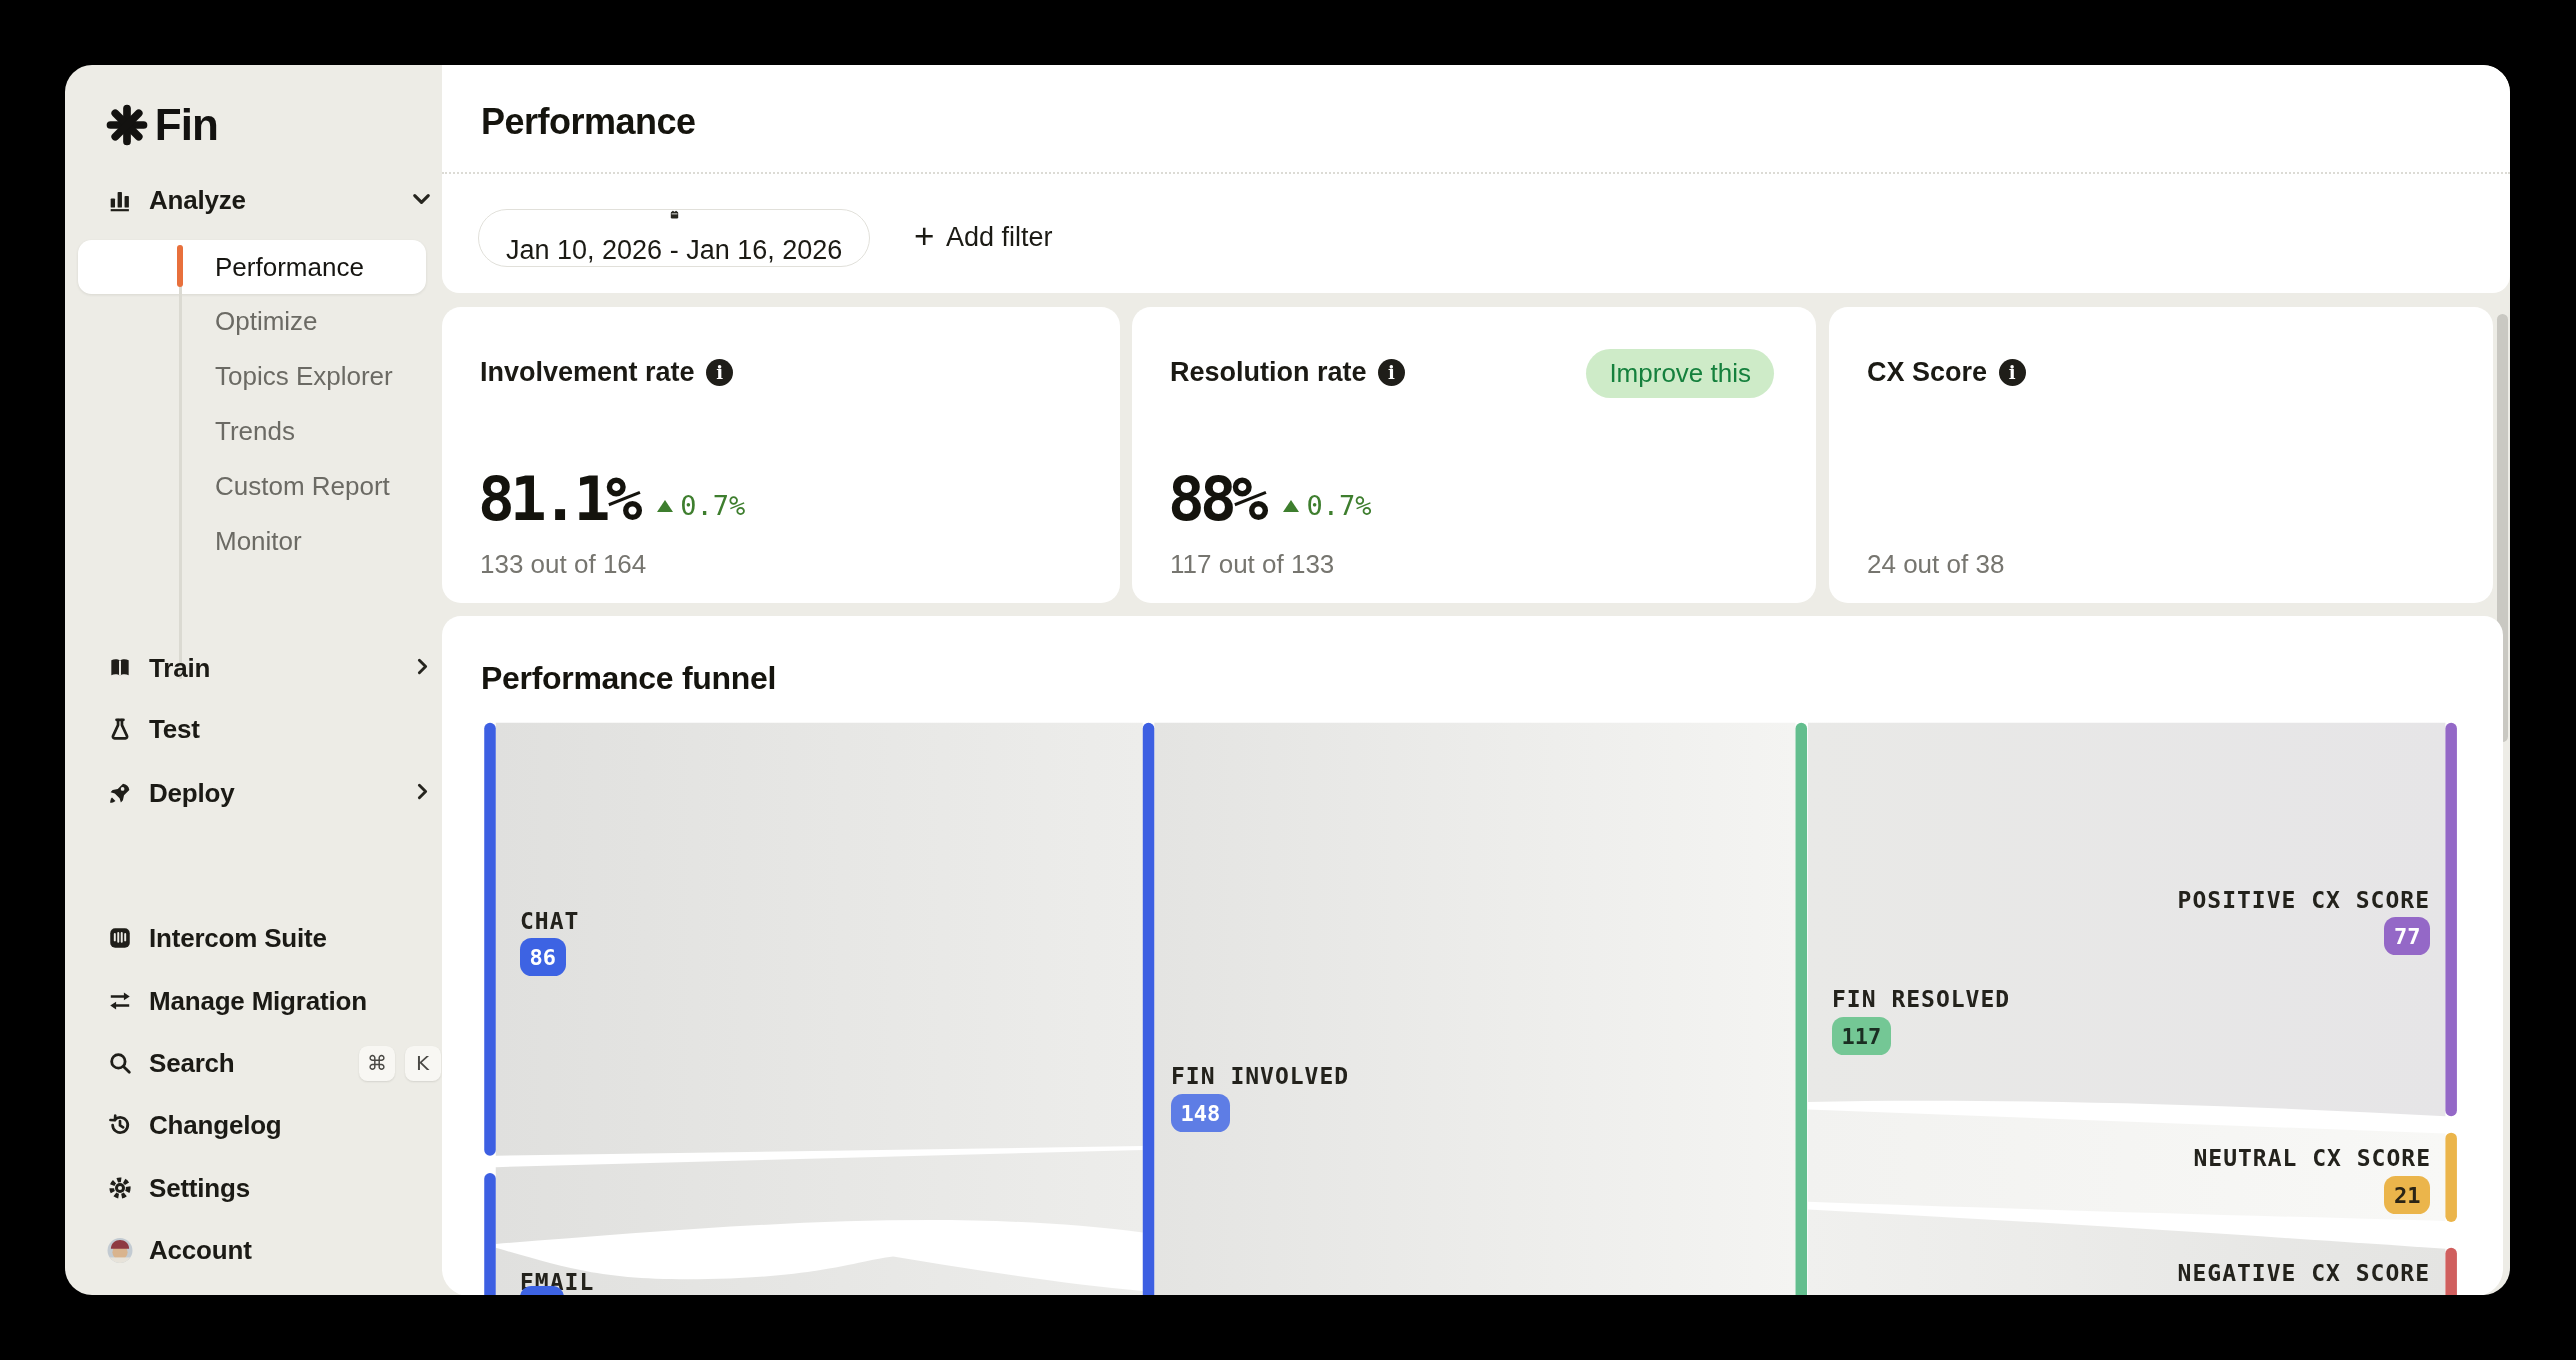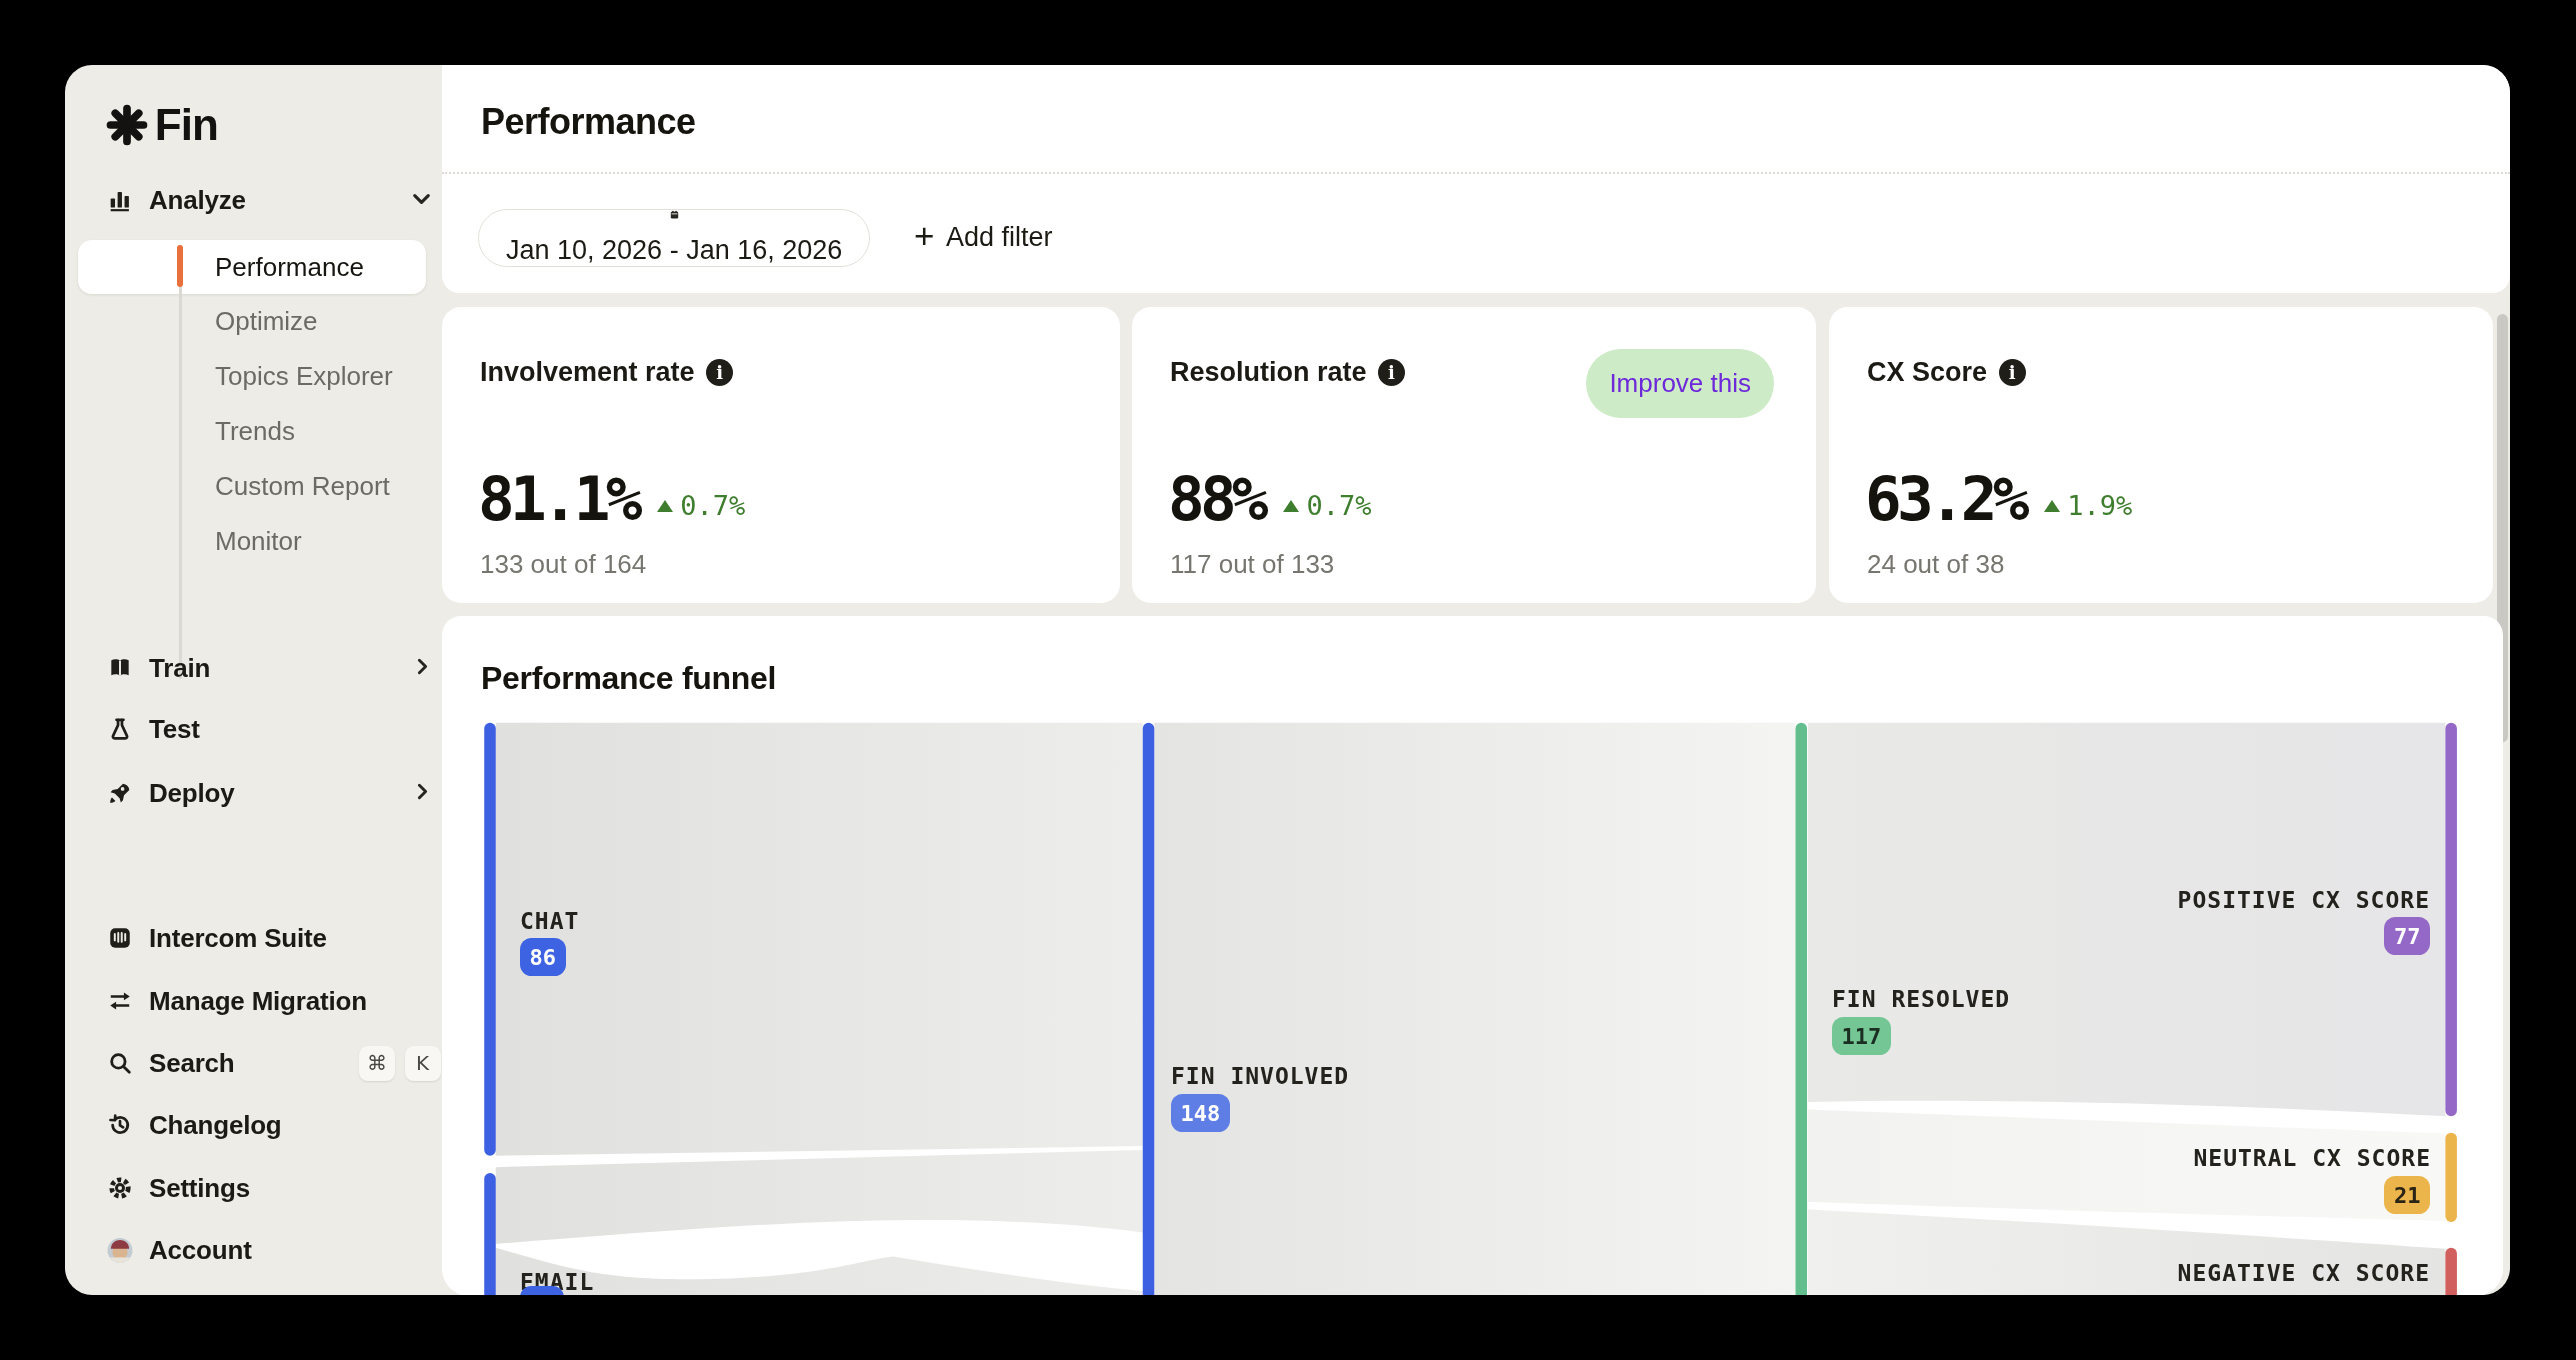--- a/index.html
+++ b/index.html
@@ -46,22 +46,22 @@
   .info{width:27px;height:27px;border-radius:50%;background:#1F1E19;color:#fff;display:flex;align-items:center;
         justify-content:center;font-family:"DejaVu Serif",serif;font-size:18px;font-weight:700;cursor:pointer;}
   .mval{position:absolute;left:36px;top:161px;display:flex;align-items:flex-end;gap:19px;}
   .bignum{font-family:"DejaVu Sans Mono",monospace;font-size:61px;font-weight:700;color:#14130D;
           letter-spacing:-4.8px;line-height:1;}
   .delta{display:flex;align-items:center;gap:7.7px;margin-bottom:7.7px;}
   .tri{width:0;height:0;border-left:8.6px solid transparent;border-right:8.6px solid transparent;
        border-bottom:12.5px solid #3E7E2E;}
   .dval{font-family:"DejaVu Sans Mono",monospace;font-size:27px;font-weight:500;color:#3E7E2E;}
   .msub{position:absolute;left:38px;top:242px;font-size:26px;color:#76756F;}
-  .improve{position:absolute;right:42px;top:42px;background:#CEEBC8;color:#6d28d9;border-radius:959px;
-           padding:19px 23px;font-size:26px;font-weight:500;cursor:pointer;}
+  .improve{position:absolute;right:42px;top:42px;background:#CEEBC8;color:#15803d;border-radius:959px;
+           padding:9px 23px;font-size:26px;font-weight:500;cursor:pointer;}
 
   .scrollthumb{position:absolute;left:2432px;top:249px;width:10.6px;height:428px;background:#C9C8C2;border-radius:5.8px;}
 
   .fcard{position:absolute;left:377px;top:551px;width:2061px;height:680px;background:#fff;
          border-radius:19px 19px 27px 27px;overflow:hidden;}
   .ftitle{position:absolute;left:39px;top:44px;font-size:32px;font-weight:700;color:#15140E;letter-spacing:-0.3px;}
   .fl{position:absolute;font-family:"DejaVu Sans Mono",monospace;font-size:23px;font-weight:700;color:#23221C;
       letter-spacing:1px;white-space:nowrap;}
   .fb{position:absolute;height:38px;min-width:44px;padding:0 9.6px;border-radius:11.5px;display:flex;align-items:center;
       justify-content:center;font-family:"DejaVu Sans Mono",monospace;font-size:22px;font-weight:700;box-sizing:border-box;}
@@ -288,27 +288,20 @@
           </span>
       </div>
       <div class="msub">117 out of 133</div>
     </section>
 
     <section class="mcard" style="left:1764px;width:664px;">
       <div class="mlabel">
         <span>CX Score</span>
         <span class="info">i</span>
       </div>
-      <div class="mval">
-        <span class="bignum">63.2%</span>
-        <span class="delta">
-            <span class="tri"></span>
-          <span class="dval">1.9%</span>
-          </span>
-      </div>
       <div class="msub">24 out of 38</div>
     </section>
 
     <div class="scrollthumb"></div>
 
     <section class="fcard">
       <div class="ftitle">Performance funnel</div>
 
       <svg width="2061" height="680" viewBox="0 0 2147 708" style="position:absolute;left:0;top:0;">
         <defs>

